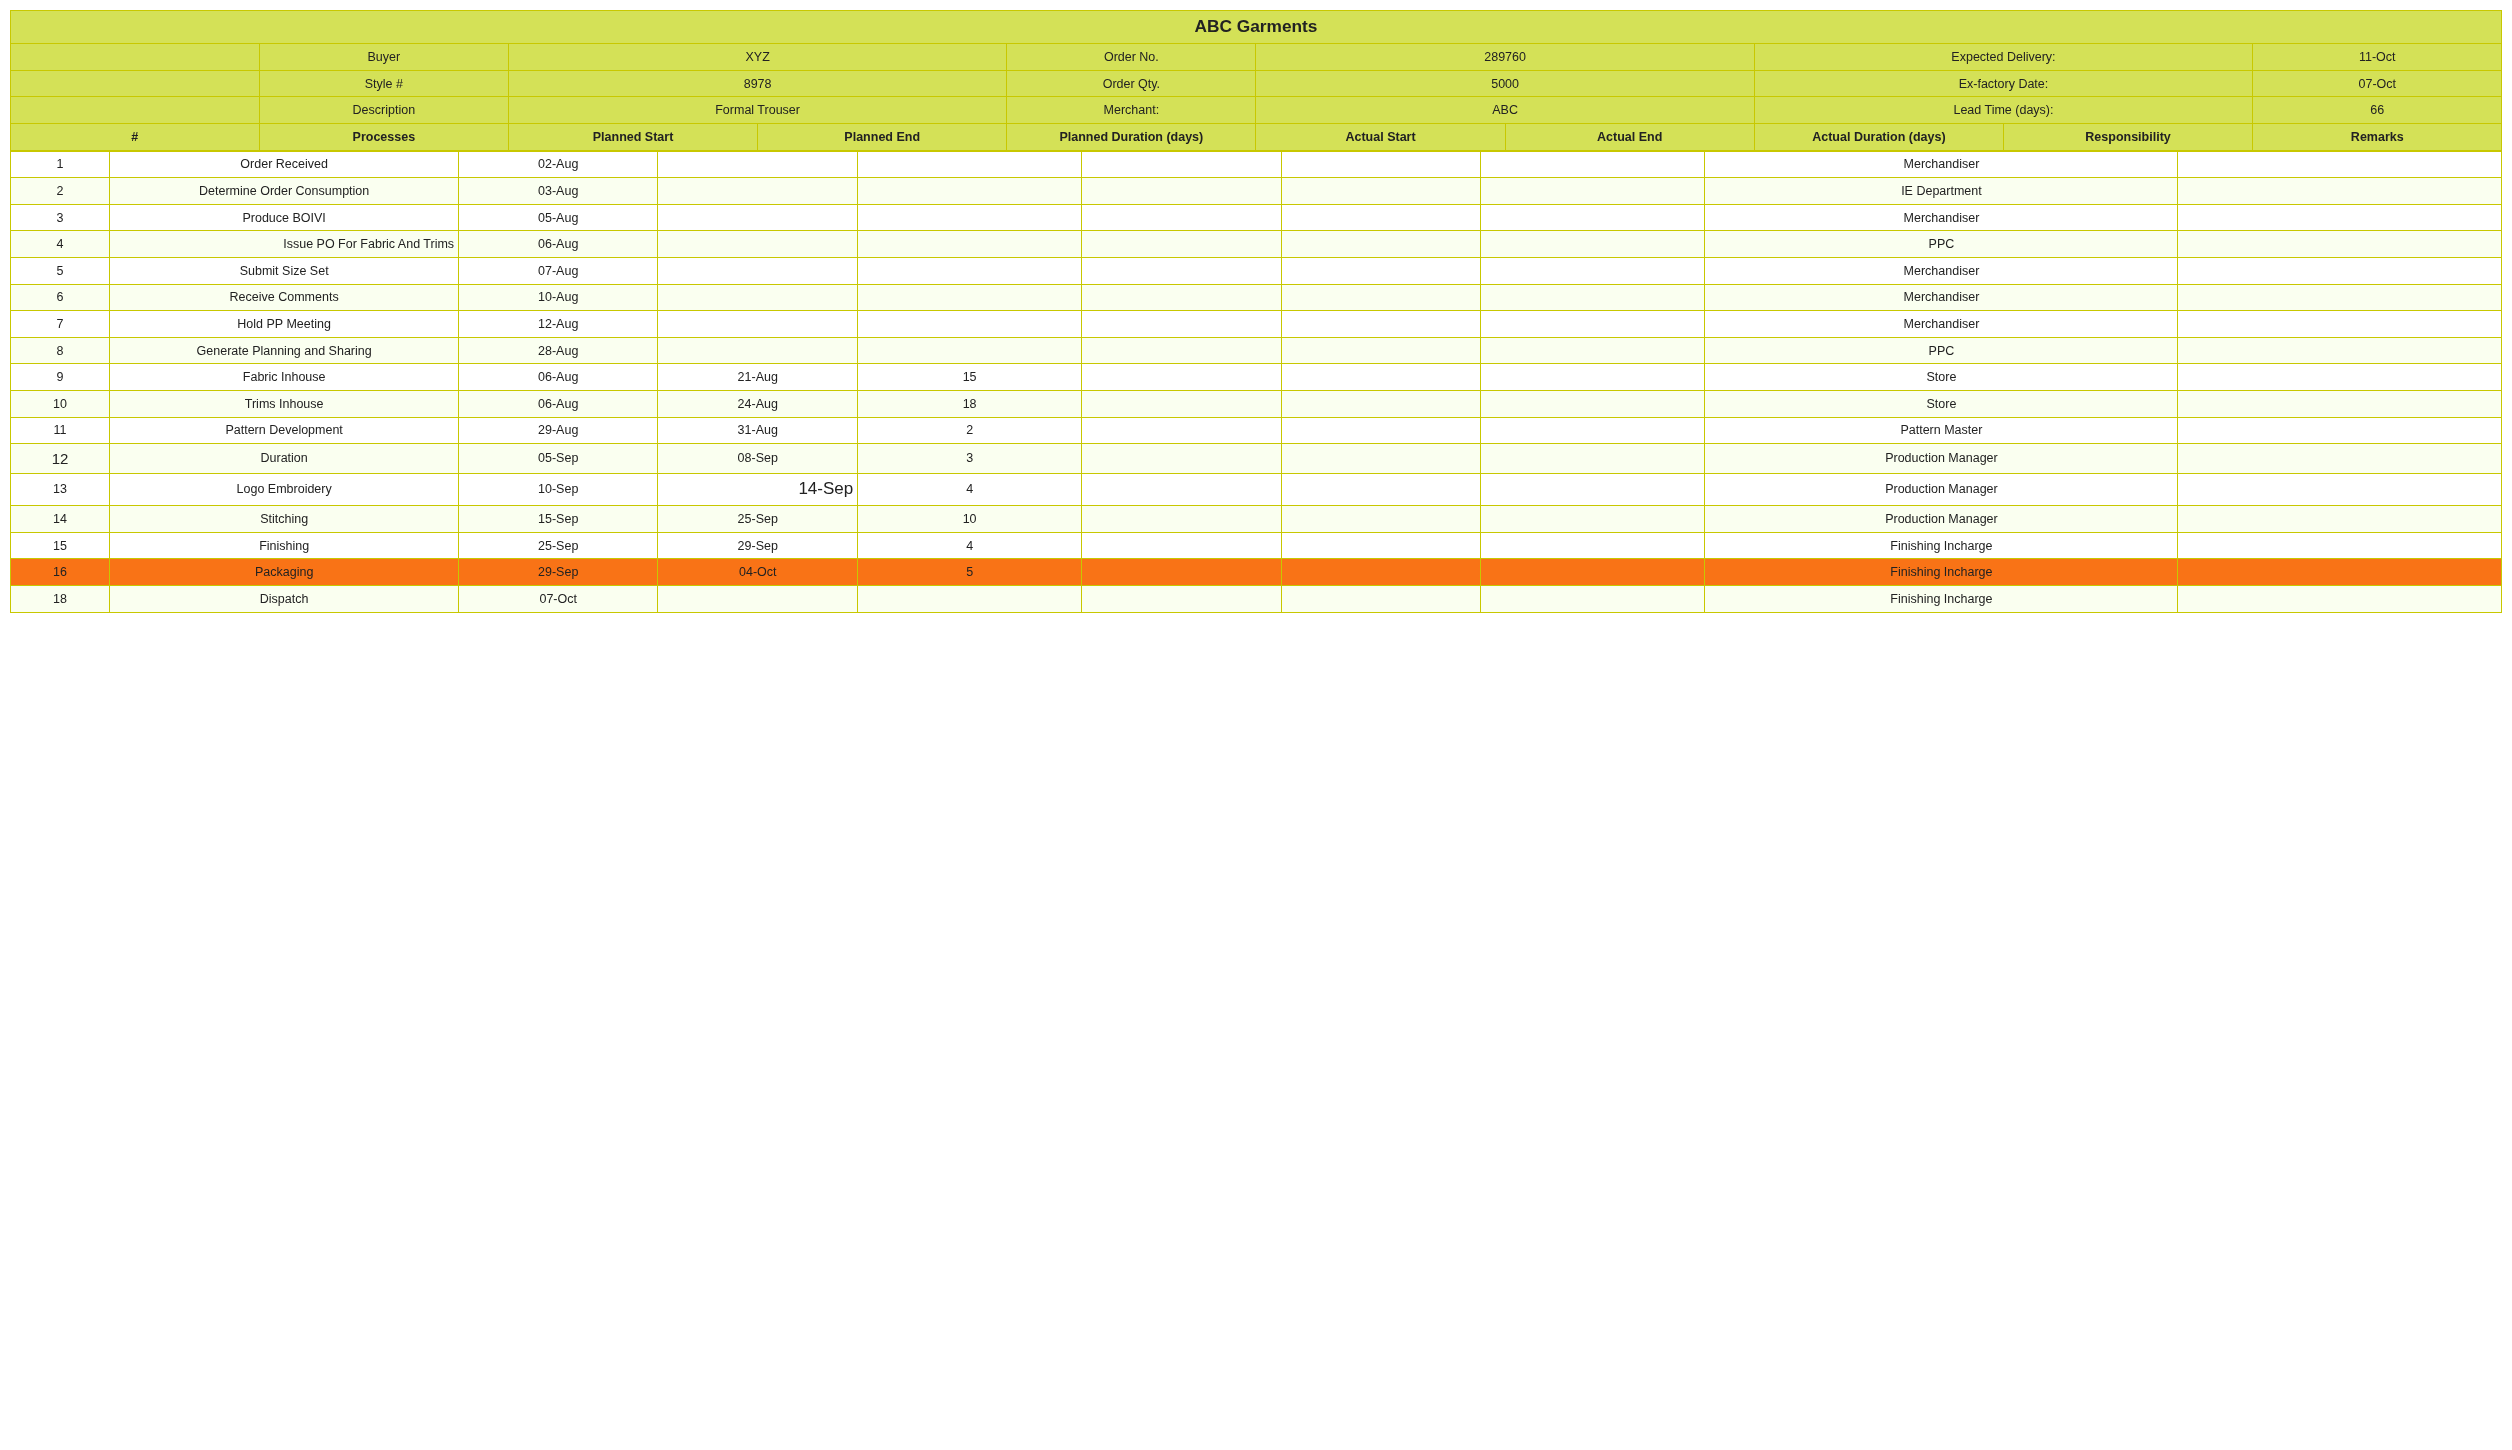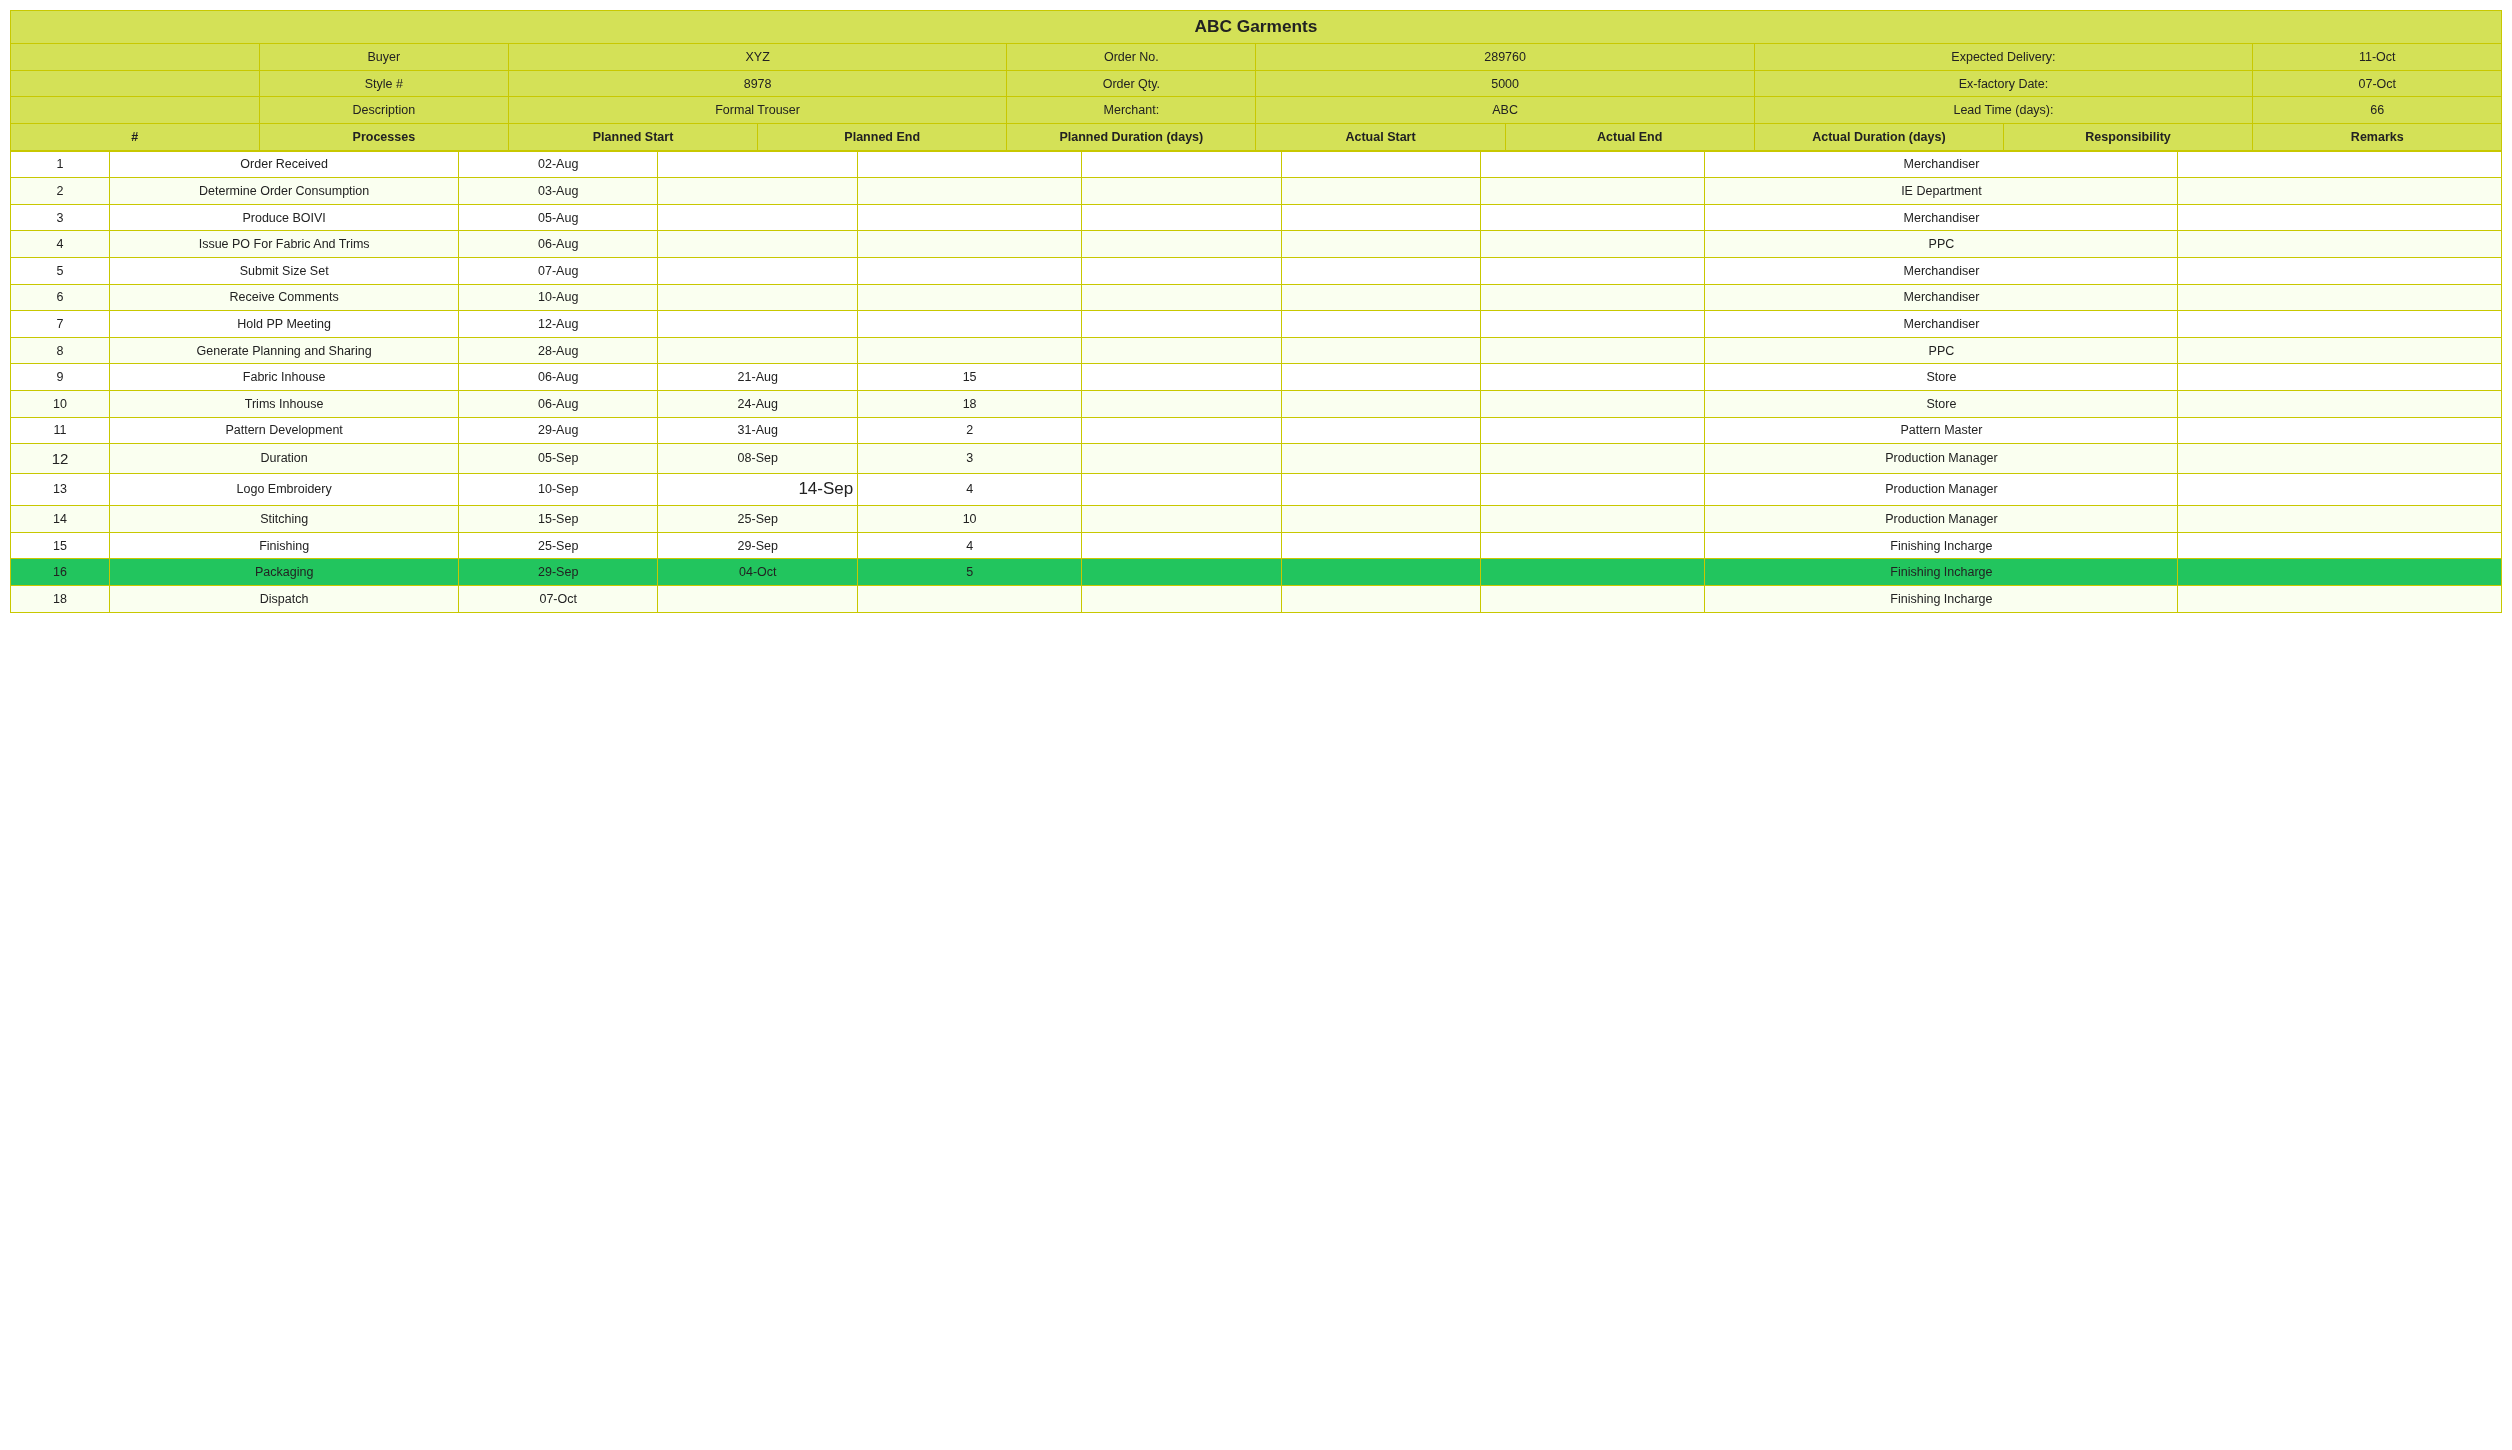--- a/index.html
+++ b/index.html
@@ -150,21 +150,21 @@
           <td style="border: 1px solid rgb(200, 200, 0); text-align: center; padding: 5.8px 3.8px; vertical-align: middle; font-size: 12.5px;"></td>
           <td style="border: 1px solid rgb(200, 200, 0); text-align: center; padding: 5.8px 3.8px; vertical-align: middle; font-size: 12.5px;"></td>
           <td style="border: 1px solid rgb(200, 200, 0); text-align: center; padding: 5.8px 3.8px; vertical-align: middle; font-size: 12.5px;"></td>
           <td style="border: 1px solid rgb(200, 200, 0); text-align: center; padding: 5.8px 3.8px; vertical-align: middle; font-size: 12.5px;"></td>
           <td style="border: 1px solid rgb(200, 200, 0); text-align: center; padding: 5.8px 3.8px; vertical-align: middle; font-size: 12.5px;"></td>
           <td style="border: 1px solid rgb(200, 200, 0); text-align: center; padding: 5.8px 3.8px; vertical-align: middle; font-size: 12.5px;">Merchandiser</td>
           <td style="border: 1px solid rgb(200, 200, 0); text-align: center; padding: 5.8px 3.8px; vertical-align: middle; font-size: 12.5px;"></td>
         </tr>
         <tr style="background: rgb(250, 255, 240);">
           <td style="border: 1px solid rgb(200, 200, 0); text-align: center; padding: 5.8px 3.8px; vertical-align: middle; font-size: 12.5px;">4</td>
-          <td style="border: 1px solid rgb(200, 200, 0); text-align: center; padding: 5.8px 3.8px; vertical-align: middle; font-size: 12.5px;">Issue PO For Fabric And Trims</td>
+          <td style="border: 1px solid rgb(200, 200, 0); text-align: right; padding: 5.8px 3.8px; vertical-align: middle; font-size: 12.5px;">Issue PO For Fabric And Trims</td>
           <td style="border: 1px solid rgb(200, 200, 0); text-align: center; padding: 5.8px 3.8px; vertical-align: middle; font-size: 12.5px;">06-Aug</td>
           <td style="border: 1px solid rgb(200, 200, 0); text-align: center; padding: 5.8px 3.8px; vertical-align: middle; font-size: 12.5px;"></td>
           <td style="border: 1px solid rgb(200, 200, 0); text-align: center; padding: 5.8px 3.8px; vertical-align: middle; font-size: 12.5px;"></td>
           <td style="border: 1px solid rgb(200, 200, 0); text-align: center; padding: 5.8px 3.8px; vertical-align: middle; font-size: 12.5px;"></td>
           <td style="border: 1px solid rgb(200, 200, 0); text-align: center; padding: 5.8px 3.8px; vertical-align: middle; font-size: 12.5px;"></td>
           <td style="border: 1px solid rgb(200, 200, 0); text-align: center; padding: 5.8px 3.8px; vertical-align: middle; font-size: 12.5px;"></td>
           <td style="border: 1px solid rgb(200, 200, 0); text-align: center; padding: 5.8px 3.8px; vertical-align: middle; font-size: 12.5px;">PPC</td>
           <td style="border: 1px solid rgb(200, 200, 0); text-align: center; padding: 5.8px 3.8px; vertical-align: middle; font-size: 12.5px;"></td>
         </tr>
         <tr style="background: rgb(255, 255, 255);">
@@ -292,21 +292,21 @@
           <td style="border: 1px solid rgb(200, 200, 0); text-align: center; padding: 5.8px 3.8px; vertical-align: middle; font-size: 12.5px;">Finishing</td>
           <td style="border: 1px solid rgb(200, 200, 0); text-align: center; padding: 5.8px 3.8px; vertical-align: middle; font-size: 12.5px;">25-Sep</td>
           <td style="border: 1px solid rgb(200, 200, 0); text-align: center; padding: 5.8px 3.8px; vertical-align: middle; font-size: 12.5px;">29-Sep</td>
           <td style="border: 1px solid rgb(200, 200, 0); text-align: center; padding: 5.8px 3.8px; vertical-align: middle; font-size: 12.5px;">4</td>
           <td style="border: 1px solid rgb(200, 200, 0); text-align: center; padding: 5.8px 3.8px; vertical-align: middle; font-size: 12.5px;"></td>
           <td style="border: 1px solid rgb(200, 200, 0); text-align: center; padding: 5.8px 3.8px; vertical-align: middle; font-size: 12.5px;"></td>
           <td style="border: 1px solid rgb(200, 200, 0); text-align: center; padding: 5.8px 3.8px; vertical-align: middle; font-size: 12.5px;"></td>
           <td style="border: 1px solid rgb(200, 200, 0); text-align: center; padding: 5.8px 3.8px; vertical-align: middle; font-size: 12.5px;">Finishing Incharge</td>
           <td style="border: 1px solid rgb(200, 200, 0); text-align: center; padding: 5.8px 3.8px; vertical-align: middle; font-size: 12.5px;"></td>
         </tr>
-        <tr style="background: #22c55e;">
+        <tr style="background: #f97316;">
           <td style="border: 1px solid rgb(200, 200, 0); text-align: center; padding: 5.8px 3.8px; vertical-align: middle; font-size: 12.5px;">16</td>
           <td style="border: 1px solid rgb(200, 200, 0); text-align: center; padding: 5.8px 3.8px; vertical-align: middle; font-size: 12.5px;">Packaging</td>
           <td style="border: 1px solid rgb(200, 200, 0); text-align: center; padding: 5.8px 3.8px; vertical-align: middle; font-size: 12.5px;">29-Sep</td>
           <td style="border: 1px solid rgb(200, 200, 0); text-align: center; padding: 5.8px 3.8px; vertical-align: middle; font-size: 12.5px;">04-Oct</td>
           <td style="border: 1px solid rgb(200, 200, 0); text-align: center; padding: 5.8px 3.8px; vertical-align: middle; font-size: 12.5px;">5</td>
           <td style="border: 1px solid rgb(200, 200, 0); text-align: center; padding: 5.8px 3.8px; vertical-align: middle; font-size: 12.5px;"></td>
           <td style="border: 1px solid rgb(200, 200, 0); text-align: center; padding: 5.8px 3.8px; vertical-align: middle; font-size: 12.5px;"></td>
           <td style="border: 1px solid rgb(200, 200, 0); text-align: center; padding: 5.8px 3.8px; vertical-align: middle; font-size: 12.5px;"></td>
           <td style="border: 1px solid rgb(200, 200, 0); text-align: center; padding: 5.8px 3.8px; vertical-align: middle; font-size: 12.5px;">Finishing Incharge</td>
           <td style="border: 1px solid rgb(200, 200, 0); text-align: center; padding: 5.8px 3.8px; vertical-align: middle; font-size: 12.5px;"></td>

